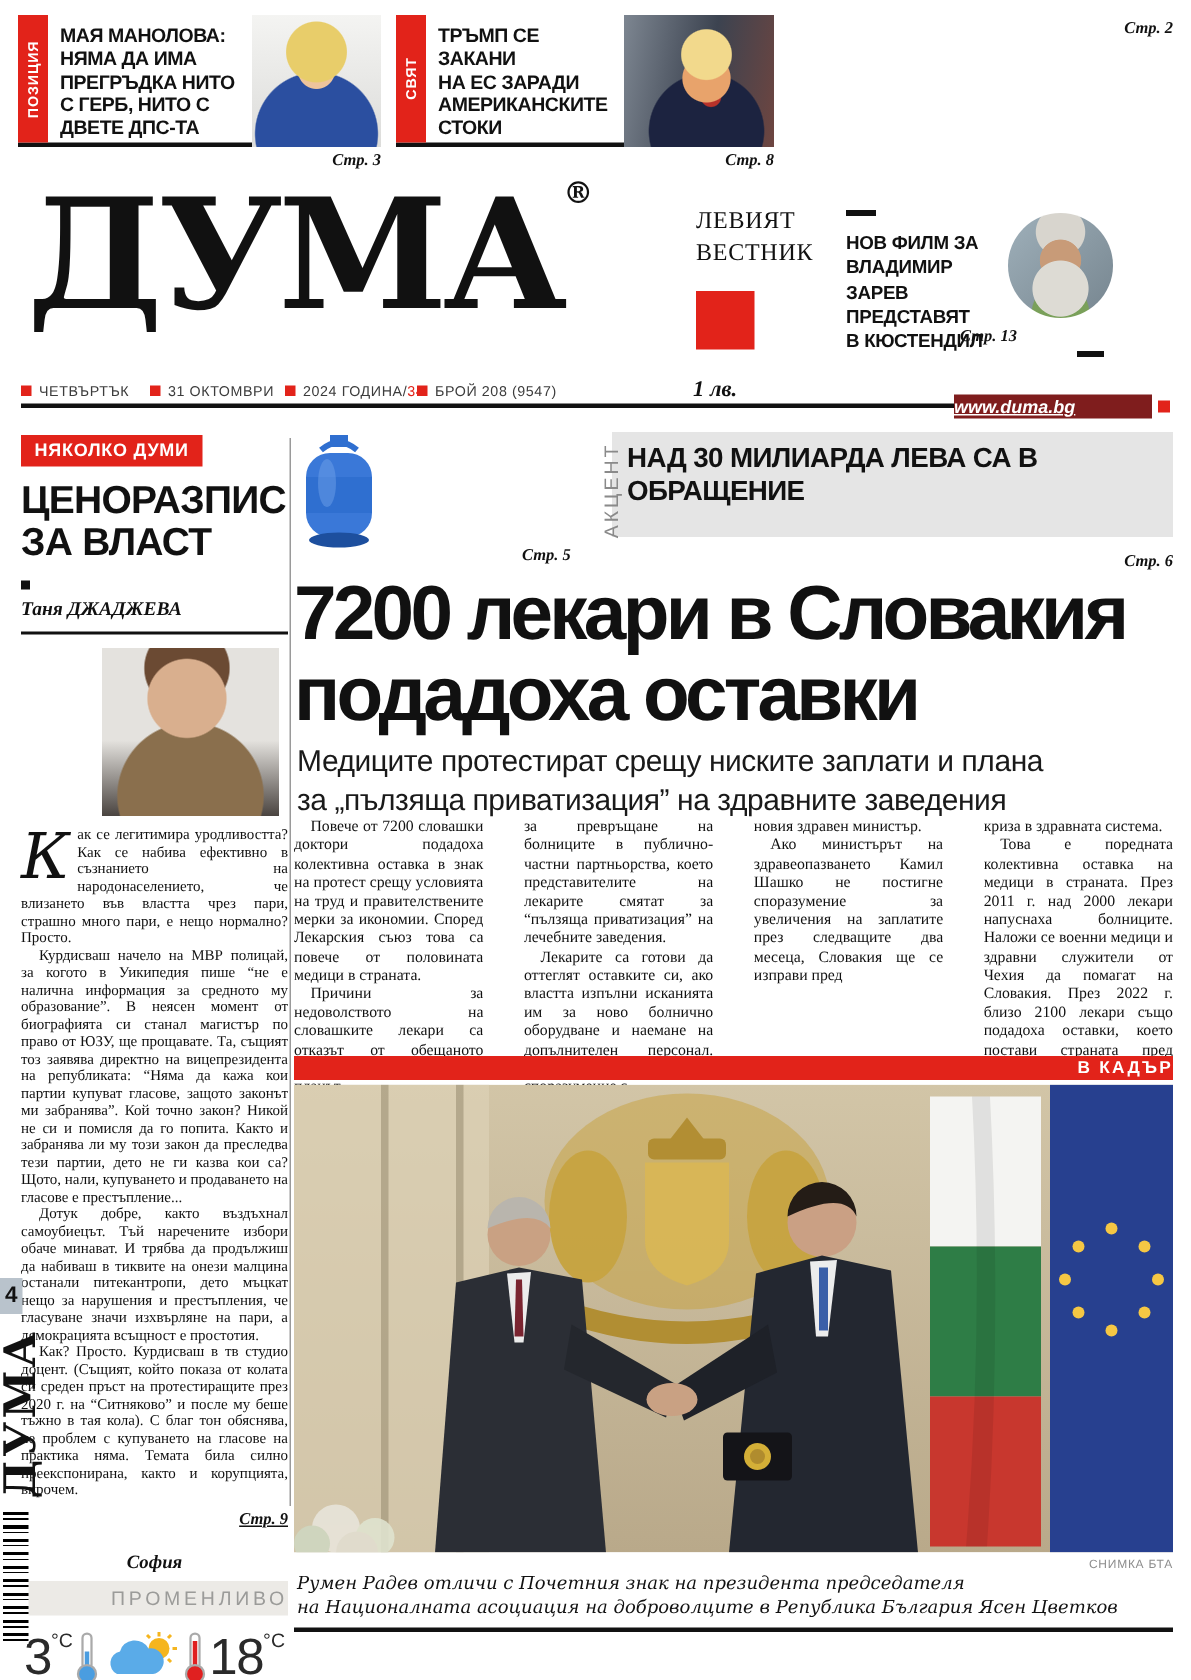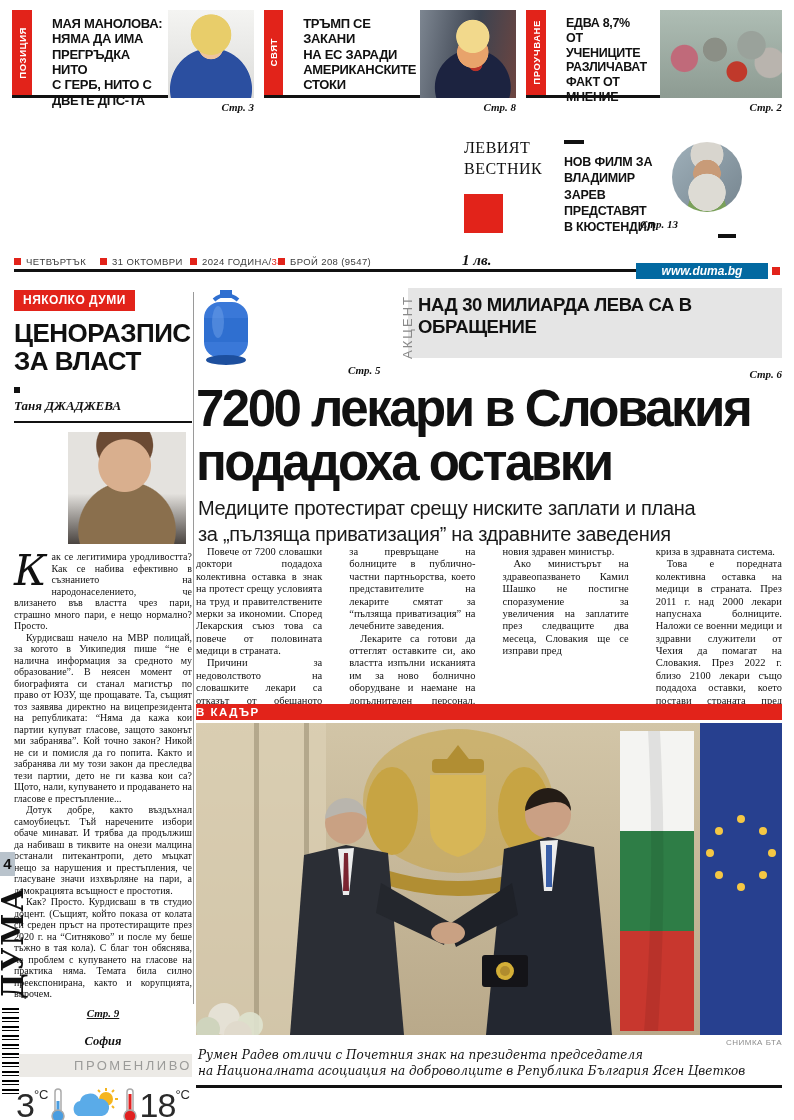--- a/index.html
+++ b/index.html
@@ -6,21 +6,21 @@
   html,body { width:794px; height:1120px; }
   body { position:relative; background:#fff; color:#111; overflow:hidden;
          font-family:"Liberation Serif", serif; }
 
   
   .top-strip { position:absolute; left:12px; top:10px; width:770px; display:flex; gap:10px; }
   .teaser { flex:0 0 auto; }
   .teaser-row { display:flex; align-items:stretch; height:88px; border-bottom:3px solid #111; }
   .tag { width:20px; background:#e2231a; color:#fff; display:flex; align-items:center; justify-content:center; }
   .tag span { writing-mode:vertical-rl; transform:rotate(180deg); font:bold 9.5px "Liberation Sans", sans-serif; letter-spacing:.6px; }
-  .t-title { flex:1; padding:6px 4px 0 20px; font:bold 13px/1.18 "Liberation Sans", sans-serif; white-space:pre-line; letter-spacing:-.3px; }
+  .t-title { flex:1; padding:6px 4px 0 8px; font:bold 13px/1.18 "Liberation Sans", sans-serif; white-space:pre-line; letter-spacing:-.3px; }
   .t-photo { height:88px; }
   .t-foot { text-align:right; font:bold italic 11px "Liberation Serif", serif; padding-top:3px; }
 
   .ph-maya { width:86px; background:
       radial-gradient(circle at 50% 28%, #e8cd6a 0 26%, transparent 27%),
       radial-gradient(circle at 50% 42%, #eec49c 0 18%, transparent 19%),
       radial-gradient(circle at 50% 90%, #2b4fa0 0 45%, transparent 46%),
       linear-gradient(#f4f4f2,#dcdcda); }
   .ph-trump { width:100px; background:
       radial-gradient(circle at 55% 30%, #f2d98c 0 20%, transparent 21%),
@@ -53,41 +53,41 @@
   .film-page { position:absolute; left:628px; top:86px; font:bold italic 11px "Liberation Serif", serif; }
   .film-dash2 { position:absolute; left:706px; top:102px; width:18px; height:4px; background:#111; }
 
   
   .dateline { position:absolute; left:14px; top:256px; width:766px; height:26px; font-family:"Liberation Sans", sans-serif; }
   .dl-item { position:absolute; top:0; font-size:9.5px; color:#3c3c3c; letter-spacing:.4px; white-space:nowrap; }
   .dl-item::before { content:""; display:inline-block; width:7px; height:7px; background:#e2231a; margin-right:5px; }
   .dl-red { color:#e2231a; }
   .price { position:absolute; left:448px; top:-4px; font:bold italic 15px "Liberation Serif", serif; }
   .dl-rule { position:absolute; left:0; top:13px; width:622px; height:3px; background:#111; }
-  .site-box { position:absolute; left:622px; top:7px; width:132px; background:#0369a1; color:#fff; text-align:center; font:bold italic 12px/16px "Liberation Sans", sans-serif; }
+  .site-box { position:absolute; left:622px; top:7px; width:132px; background:#7f1d1d; color:#fff; text-align:left; font:bold italic 12px/16px "Liberation Sans", sans-serif;text-decoration:underline; }
   .site-sq { position:absolute; left:758px; top:11px; width:8px; height:8px; background:#e2231a; }
 
   
   .colrule { position:absolute; left:193px; top:292px; width:1px; height:712px; background:#9a9a9a; }
   .leftcol { position:absolute; left:14px; top:290px; width:178px; }
   .rubric { display:inline-block; background:#e2231a; color:#fff; font:bold 12px "Liberation Sans", sans-serif; padding:3px 9px 4px; letter-spacing:.5px; }
   .op-title { margin-top:9px; font:bold 26px/1.06 "Liberation Sans", sans-serif; letter-spacing:-.5px; white-space:pre-line; }
   .op-bullet { width:6px; height:6px; background:#111; margin-top:12px; }
   .op-author { margin-top:5px; font:bold italic 13px "Liberation Serif", serif; }
   .op-hr { margin-top:7px; height:2px; background:#111; }
   .op-photo { width:118px; height:112px; margin:9px 6px 7px auto; background:
       radial-gradient(circle at 48% 30%, #d9af8e 0 26%, transparent 27%),
       radial-gradient(circle at 48% 12%, #6b4a33 0 24%, transparent 25%),
       radial-gradient(circle at 50% 88%, #8a6f4d 0 42%, transparent 43%),
       linear-gradient(#e4e2de 0 55%, #4a4440); }
   .op-text { font-size:10px; line-height:1.15; text-align:justify; }
   .op-text p { margin:0; text-indent:12px; }
   .op-text p.first { text-indent:0; }
   .dropcap { float:left; font:italic 42px/0.78 "DejaVu Serif", serif; padding:4px 5px 0 0; }
-  .op-page { text-align:center; font:bold italic 11px "Liberation Serif", serif; margin-top:7px;text-decoration:underline; }
+  .op-page { text-align:right; font:bold italic 11px "Liberation Serif", serif; margin-top:7px;text-decoration:underline; }
   .w-city { text-align:center; font:bold italic 12.5px "Liberation Serif", serif; margin-top:15px; }
   .w-cond { margin-top:5px; background:#eceae6; color:#9b9b99; text-align:right; font:13px "Liberation Sans", sans-serif; letter-spacing:2.5px; padding:4px 0; }
   .w-row { display:flex; align-items:center; justify-content:space-between; margin-top:10px; padding:0 2px; }
   .temp { font:300 34px/1 "Liberation Sans", sans-serif; color:#2a2a2a; letter-spacing:-1px; }
   .temp sup { font-size:13px; vertical-align:18px; letter-spacing:0; }
 
   
   .folio { position:absolute; left:0; top:852px; width:15px; height:24px; background:#b9c3cc; color:#111; font:bold 15px/24px "Liberation Sans", sans-serif; text-align:center; }
   .vlogo { position:absolute; left:-4px; top:886px; writing-mode:vertical-rl; transform:rotate(180deg); font-family:"DejaVu Serif", serif; font-weight:bold; font-size:29px; letter-spacing:2px; }
   .barcode { position:absolute; left:2px; top:1008px; width:17px; height:88px; background:repeating-linear-gradient(to bottom, #000 0 2px, #fff 2px 4px, #000 4px 5px, #fff 5px 9px); }
@@ -106,21 +106,21 @@
   .accent-page { position:absolute; right:0; top:80px; font:bold italic 11px "Liberation Serif", serif; }
 
   .headline { position:absolute; left:0; top:94px; width:586px; font:bold 51px/1.05 "Liberation Sans", sans-serif; letter-spacing:-2.5px; white-space:pre-line; }
   .subhead { position:absolute; left:2px; top:207px; width:586px; font:20px/1.3 "Liberation Sans", sans-serif; letter-spacing:-.3px; color:#1a1a1a; white-space:pre-line; }
 
   .art-cols { position:absolute; left:0; top:258px; width:586px; display:flex; gap:27px; }
   .art-col { width:138px; font-size:10.5px; line-height:1.18; text-align:justify; }
   .art-col p { margin:0; text-indent:11px; }
   .art-col p.cont { text-indent:0; }
 
-  .kadar-bar { position:absolute; left:0; top:416px; width:586px; height:16px; background:#e2231a; color:#fff; text-align:left; font:bold 11.5px/16px "Liberation Sans", sans-serif; letter-spacing:1.5px; }
+  .kadar-bar { position:absolute; left:0; top:416px; width:586px; height:16px; background:#e2231a; color:#fff; text-align:right; font:bold 11.5px/16px "Liberation Sans", sans-serif; letter-spacing:1.5px; }
   .big-photo { position:absolute; left:0; top:435px; width:586px; height:312px; overflow:hidden; }
   .credit { position:absolute; left:0; top:750px; width:586px; text-align:right; font:8px "Liberation Sans", sans-serif; color:#8d8d8d; letter-spacing:.5px; }
   .caption { position:absolute; left:2px; top:760px; width:586px; font:italic 12px/1.3 "DejaVu Serif", serif; white-space:pre-line; }
   .bottomline { position:absolute; left:0; top:797px; width:586px; height:3px; background:#111; }
 </style>
 </head>
 <body>
 
 <div class="top-strip">
   <div class="teaser" style="width:242px">
@@ -143,35 +143,26 @@
         </div>
       <div class="t-title">ТРЪМП СЕ ЗАКАНИ
 НА ЕС ЗАРАДИ
 АМЕРИКАНСКИТЕ
 СТОКИ</div>
       <div class="t-photo ph-trump"></div>
     </div>
     <div class="t-foot"><span>Стр. 8</span></div>
   </div>
   <div class="teaser" style="width:256px">
-    <div class="teaser-row">
-      <div class="tag">
-          <span>ПРОУЧВАНЕ</span>
-        </div>
-      <div class="t-title" style="font-size:12.5px">ЕДВА 8,7%
-ОТ УЧЕНИЦИТЕ
-РАЗЛИЧАВАТ
-ФАКТ ОТ МНЕНИЕ</div>
-      <div class="t-photo ph-students"></div>
-    </div>
     <div class="t-foot"><span>Стр. 2</span></div>
   </div>
 </div>
 
 <div class="masthead">
+  <div class="logo"><span>ДУМА</span><sup>®</sup></div>
   <div class="tagline">ЛЕВИЯТ
 ВЕСТНИК</div>
   <div class="red-square"></div>
   <div class="film-dash"></div>
   <div class="film-title">НОВ ФИЛМ ЗА
 ВЛАДИМИР ЗАРЕВ
 ПРЕДСТАВЯТ
 В КЮСТЕНДИЛ</div>
   <div class="film-photo"></div>
   <div class="film-page">Стр. 13</div>

